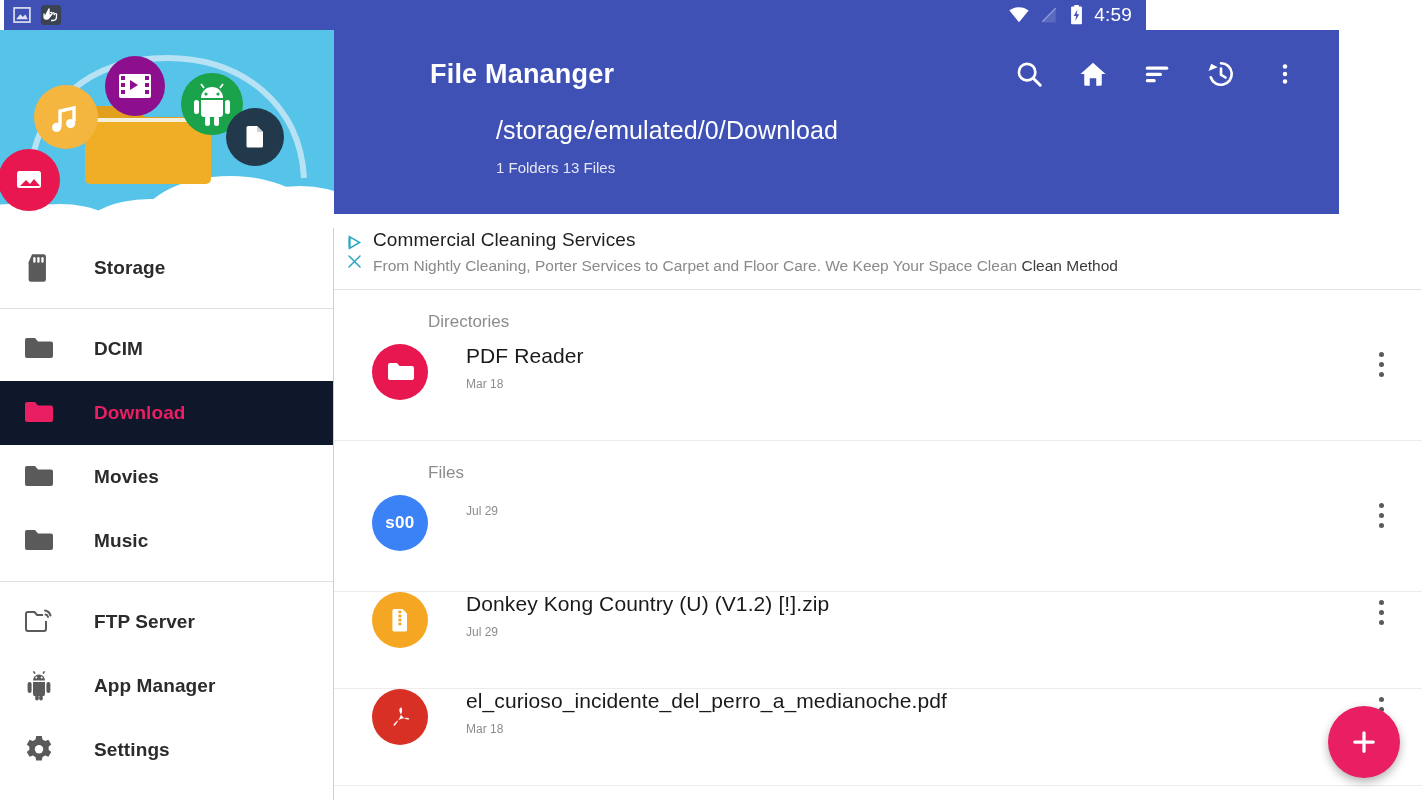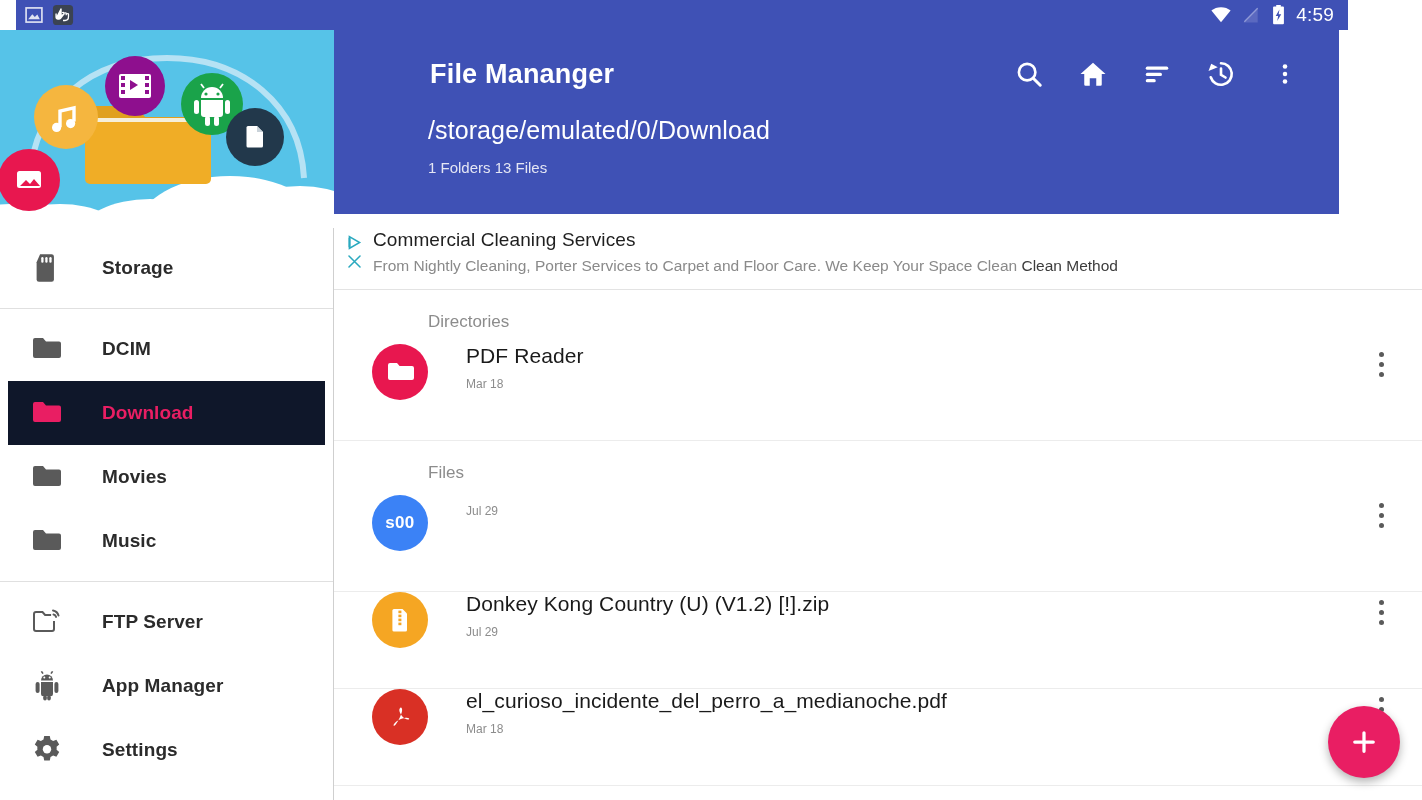--- a/index.html
+++ b/index.html
@@ -6,21 +6,21 @@
   html, body {
     width: 1422px; height: 800px;
     overflow: hidden;
     font-family: "Liberation Sans", sans-serif;
     background: #ffffff;
   }
   #root { position: relative; width: 1422px; height: 800px; }
 
   
   .statusbar {
-    position: absolute; top: 0; left: 16px; width: 1332px; height: 30px;
+    position: absolute; top: 0; left: 4px; width: 1142px; height: 30px;
     background: #3f51b5;
     display: flex; align-items: center;
     z-index: 40;
   }
   .sb-left { display: flex; align-items: center; gap: 8px; padding-left: 8px; }
   .sb-right { margin-left: auto; display: flex; align-items: center; gap: 9px; padding-right: 14px; }
   .sb-time { color: #ffffff; font-size: 19px; font-weight: 400; letter-spacing: .2px; }
   .sb-ico { display: block; }
 
   
@@ -31,21 +31,21 @@
     z-index: 20;
   }
   .drawer-header {
     position: relative; width: 334px; height: 198px;
     background: #56c3e8; overflow: hidden;
   }
   .dh-svg { position: absolute; inset: 0; }
 
   .drawer-list { position: relative; width: 100%; }
   .nav-sep { height: 1px; background: #e0e0e0; margin: 0; }
-  .nav-group { padding: 8px 8px; }
+  .nav-group { padding: 8px 0; }
   .nav-item {
     display: flex; align-items: center; height: 64px;
     padding-left: 22px; cursor: pointer;
   }
   .nav-item.active { background: #0f172a; }
   .nav-ico { width: 34px; height: 34px; flex: 0 0 34px; display: flex; align-items: center; justify-content: center; }
   .nav-label {
     margin-left: 38px; font-size: 19px; font-weight: bold;
     color: #2b2b2b; letter-spacing: .1px;
   }
@@ -55,21 +55,21 @@
   .content { position: absolute; top: 30px; left: 334px; width: 1088px; height: 770px; background: #fff; }
 
   .appbar {
     position: relative; width: 1005px; height: 184px;
     background: #3f51b5; color: #fff;
   }
   .appbar-top { display: flex; align-items: center; height: 88px; padding: 0 20px 0 96px; }
   .app-title { font-size: 27px; font-weight: bold; letter-spacing: .2px; }
   .appbar-actions { margin-left: auto; display: flex; align-items: center; gap: 32px; padding-right: 18px; }
   .act-btn { width: 32px; height: 32px; display: flex; align-items: center; justify-content: center; cursor: pointer; }
-  .appbar-path { padding-left: 94px; }
+  .appbar-path { padding-left: 118px; margin-left: 44px; }
   .path-text { font-size: 25px; font-weight: 400; letter-spacing: .1px; line-height: 1; }
   .path-sub { margin-top: 16px; font-size: 15px; color: #e4e6f4; }
 
   
   .ad {
     position: relative; width: 1088px; height: 76px;
     background: #ffffff; border-bottom: 1px solid #e3e3e3;
     display: flex; align-items: center;
   }
   .ad-badges {

